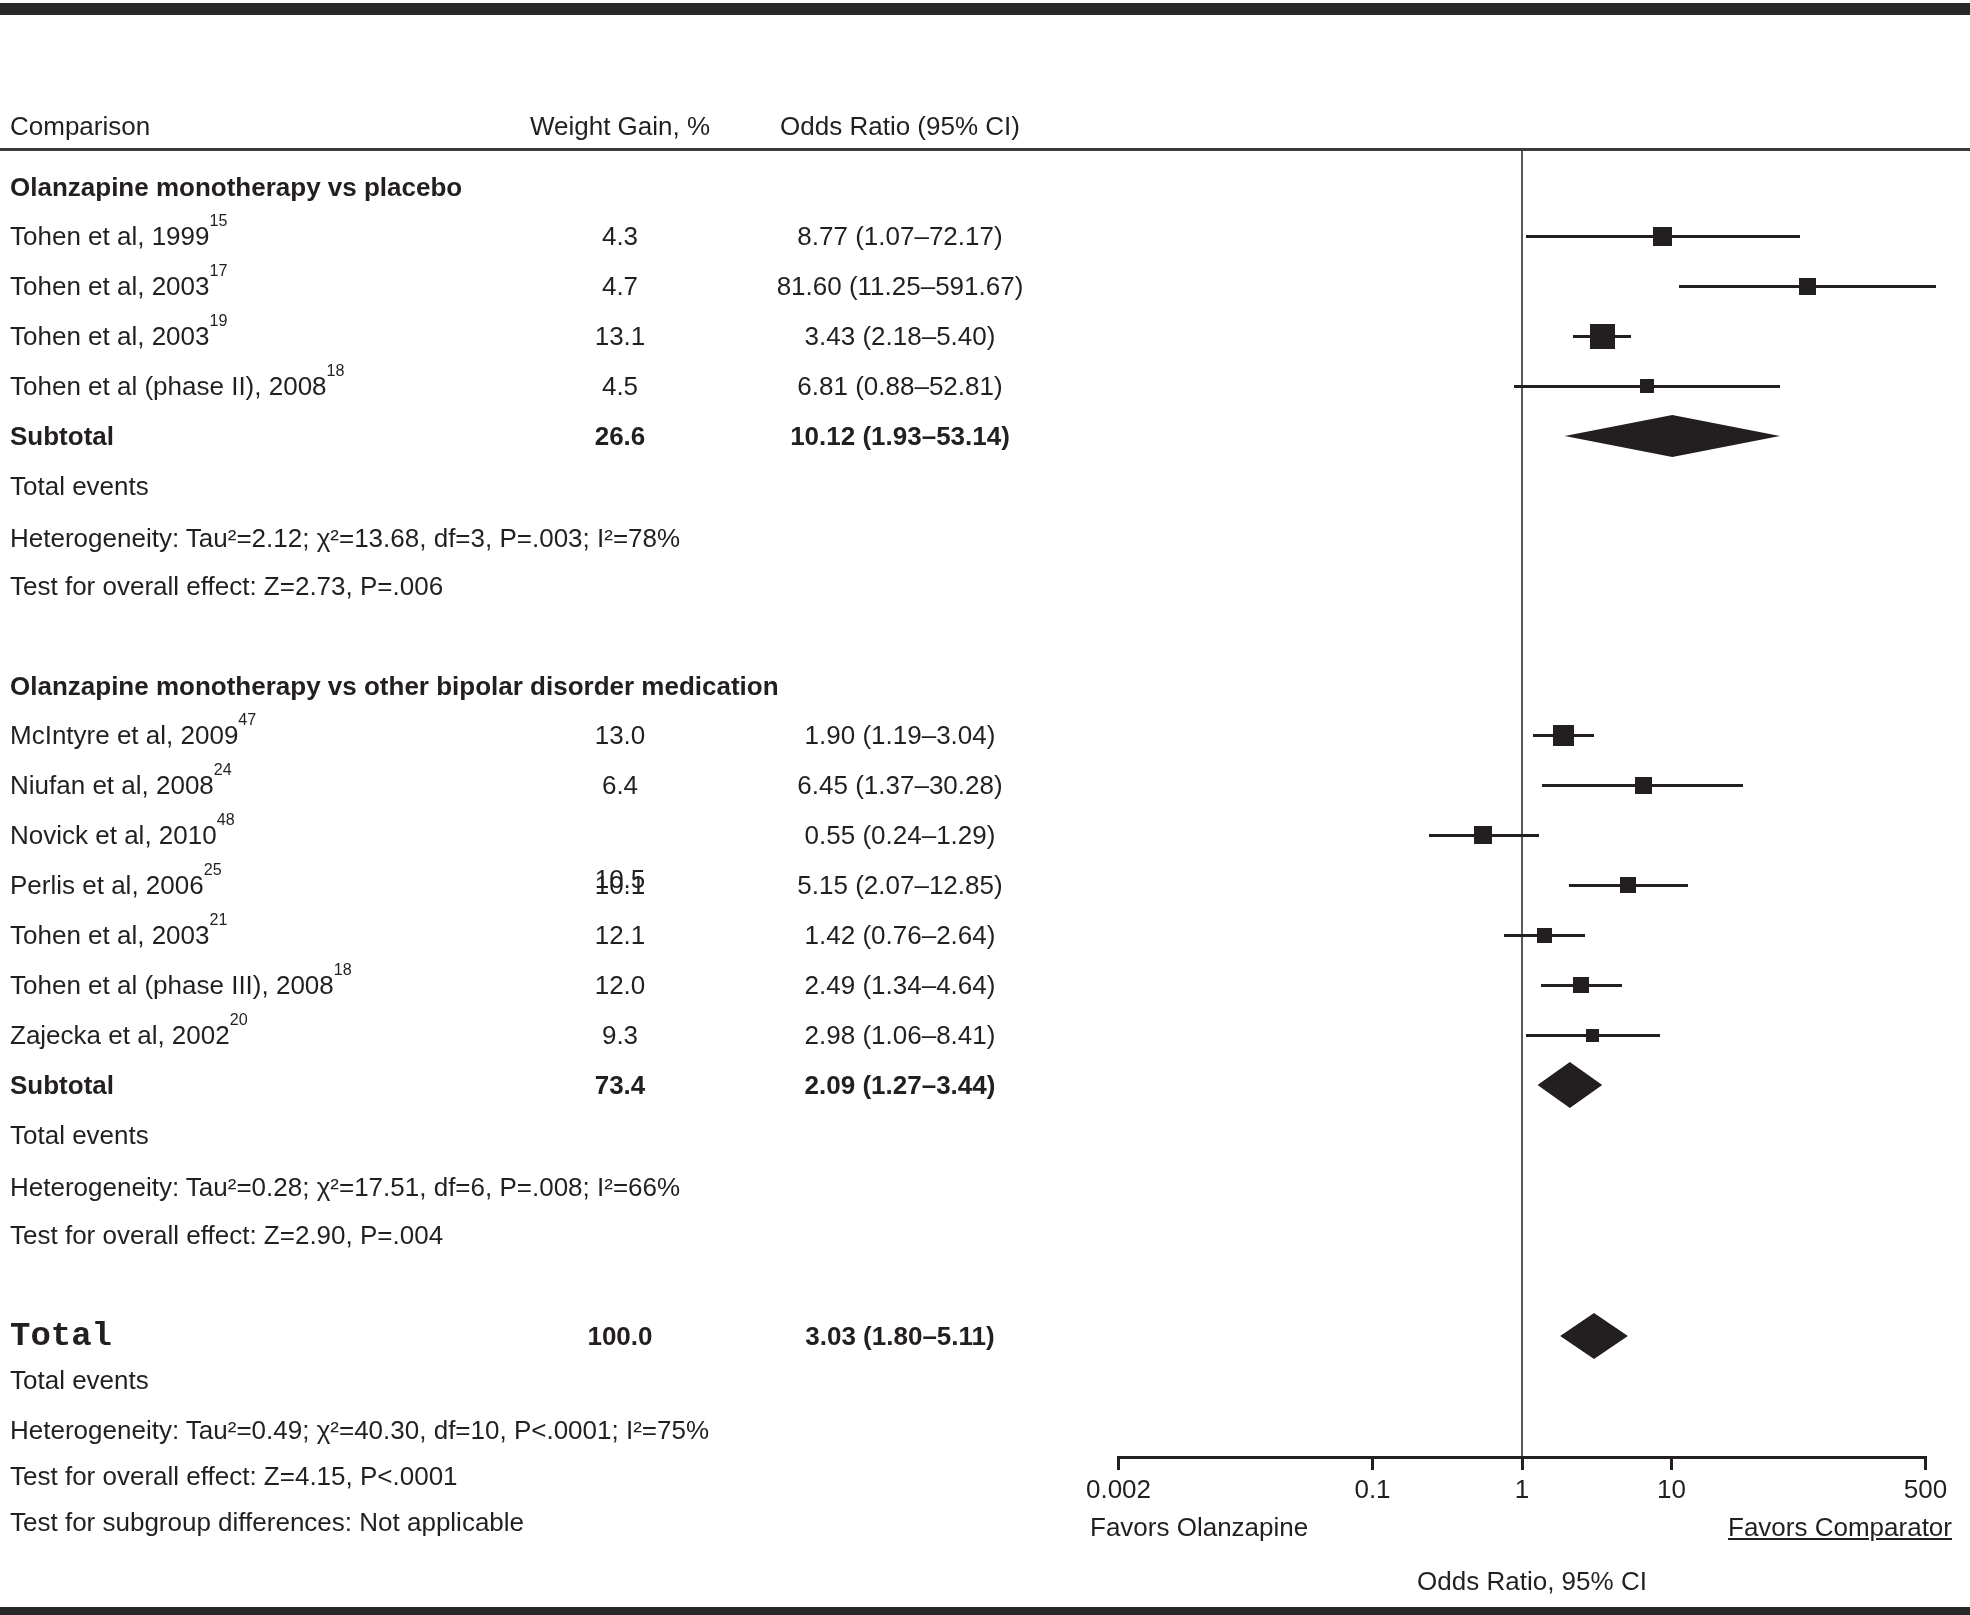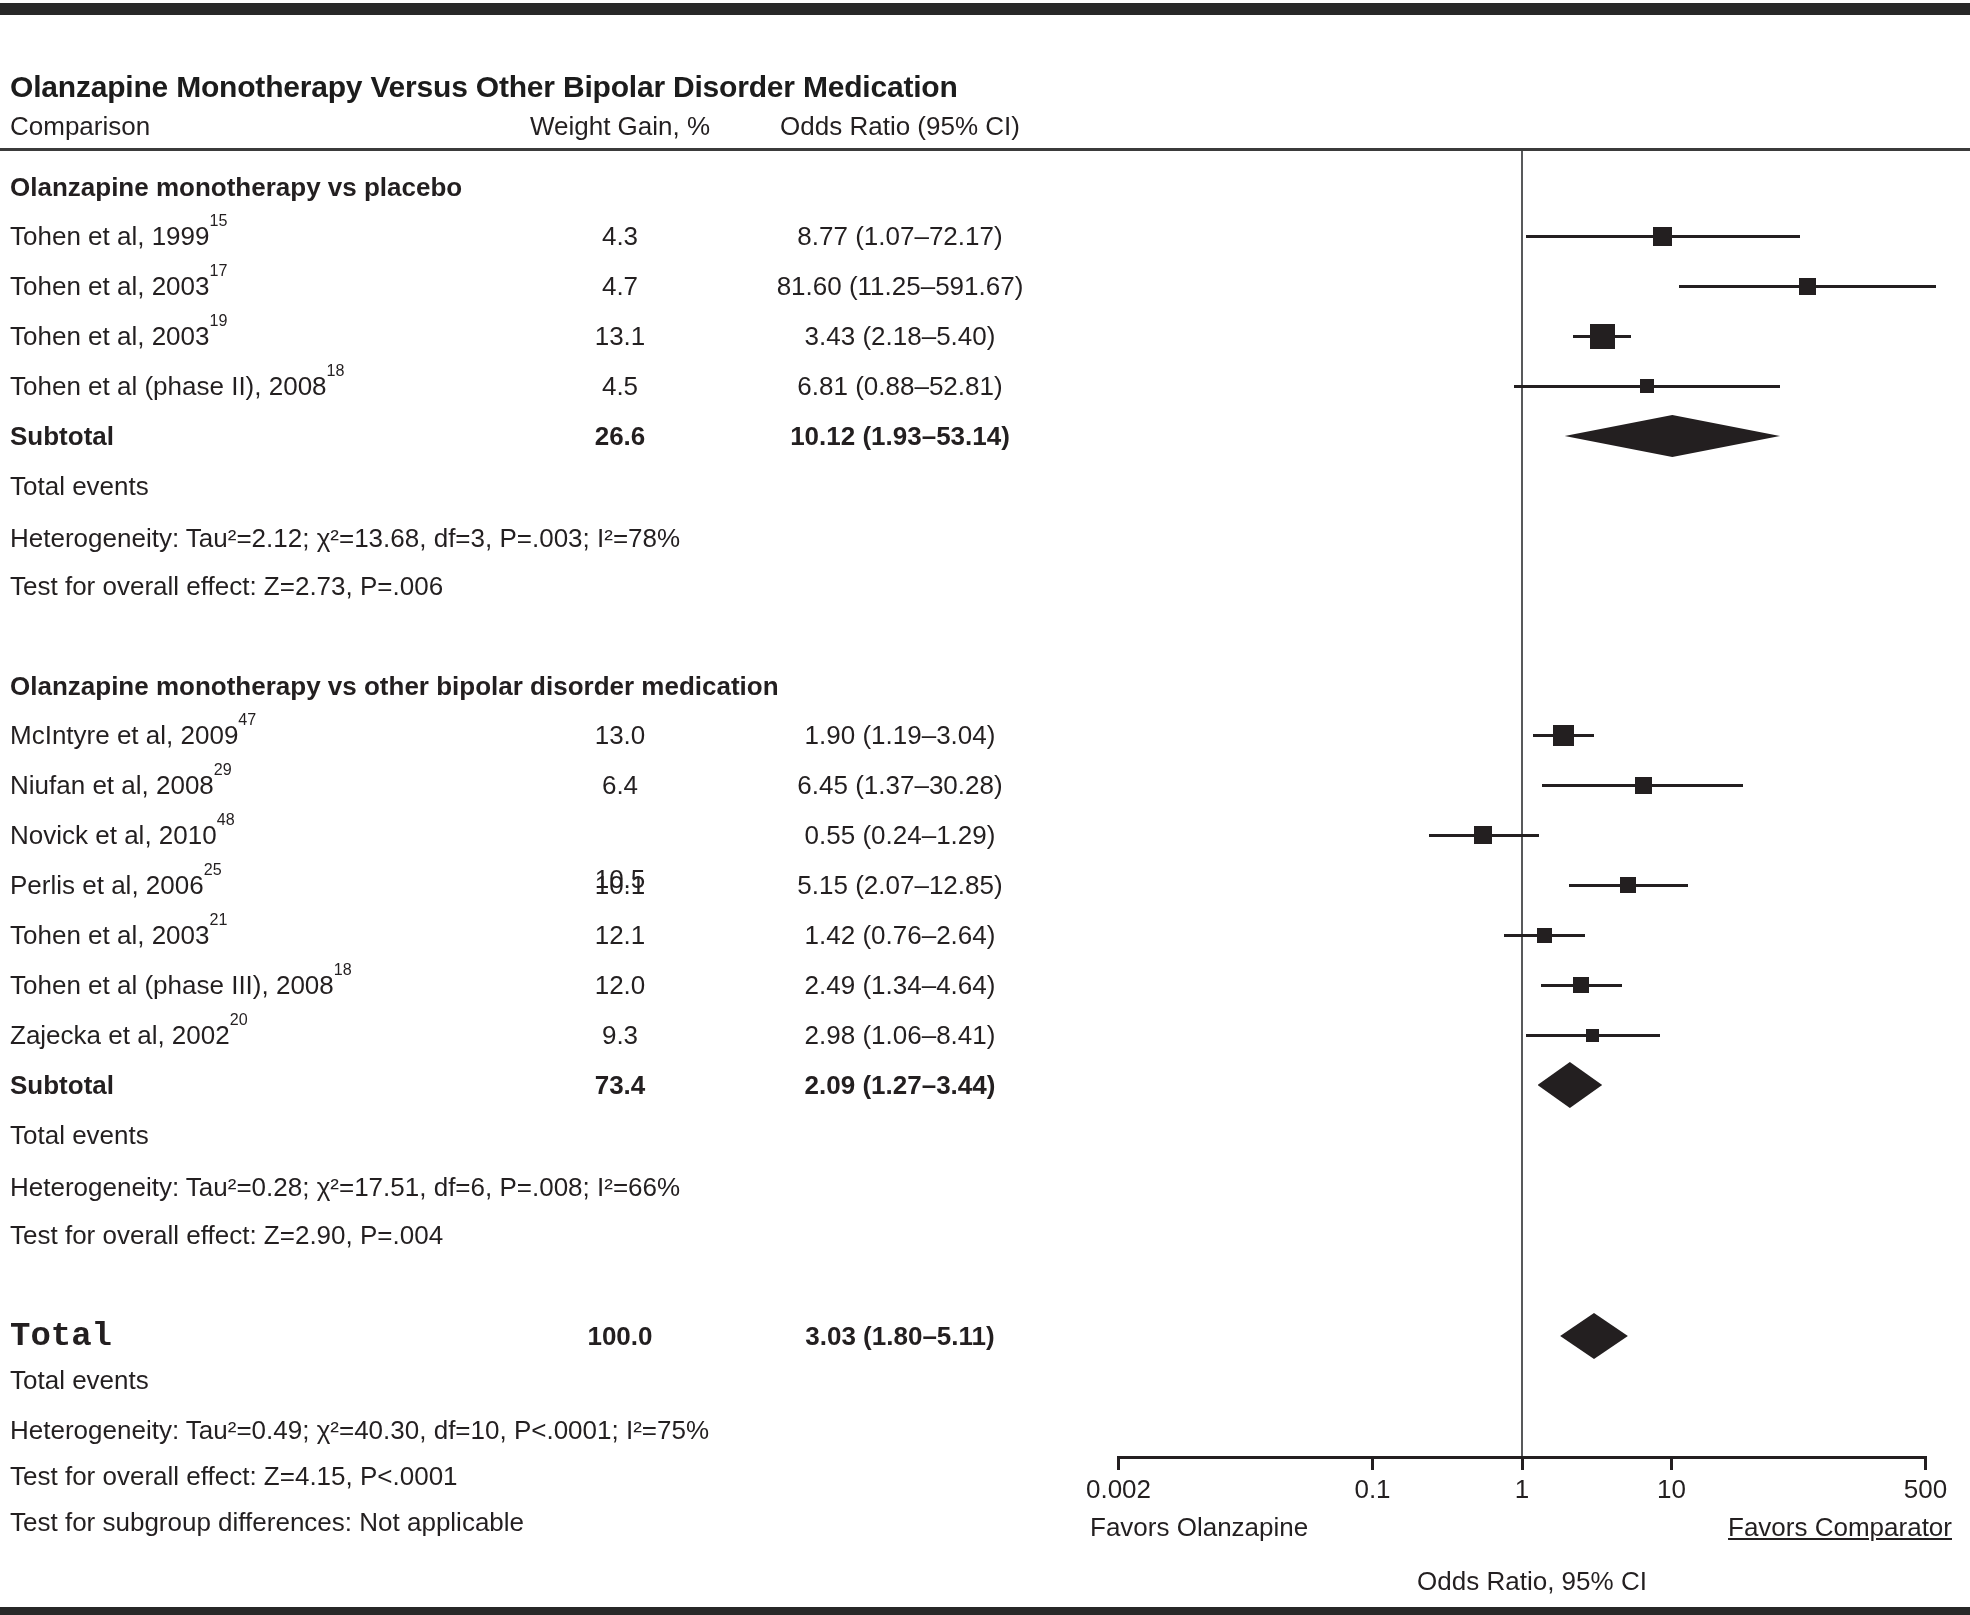--- a/index.html
+++ b/index.html
@@ -14,21 +14,20 @@
   .center{text-align:center;}
   .right{text-align:right;text-decoration:underline;}
   sup{font-size:62%;position:relative;top:-0.55em;line-height:0;}
 </style>
 </head>
 <body>
 
 <div class="canvas">
   <div class="bar" style="top:3px;height:12px;"></div>
 
-  <div class="title" style="top:70px;">Olanzapine Monotherapy Versus Other Bipolar Disorder Medication</div>
 
   <div class="hdr" style="left:10px;top:110px;">Comparison</div>
   <div class="hdr center" style="left:500px;top:110px;width:240px;">Weight Gain, %</div>
   <div class="hdr center" style="left:758px;top:110px;width:284px;">Odds Ratio (95% CI)</div>
 
   <div class="rule" style="top:148px;"></div>
 
   <div class="vline" style="left:1521px;top:151px;width:2px;height:1305px;"></div>
 
   <div id="rows">
@@ -48,21 +47,21 @@
       <div style="position: absolute; top: 420px; left: 10px; height: 32px; line-height: 32px; font-size: 26px; white-space: nowrap; color: rgb(35, 31, 32); font-weight: 700;">Subtotal</div>
       <div style="position: absolute; top: 420px; left: 500px; height: 32px; line-height: 32px; width: 240px; text-align: center; font-size: 26px; white-space: nowrap; color: rgb(35, 31, 32); font-weight: 700;">26.6</div>
       <div style="position: absolute; top: 420px; left: 758px; height: 32px; line-height: 32px; width: 284px; text-align: center; font-size: 26px; white-space: nowrap; color: rgb(35, 31, 32); font-weight: 700;">10.12 (1.93–53.14)</div>
       <div style="position: absolute; top: 470px; left: 10px; height: 32px; line-height: 32px; font-size: 26px; white-space: nowrap; color: rgb(35, 31, 32);">Total events</div>
       <div style="position: absolute; top: 522px; left: 10px; height: 32px; line-height: 32px; font-size: 26px; white-space: nowrap; color: rgb(35, 31, 32);">Heterogeneity: Tau²=2.12; χ²=13.68, df=3, P=.003; I²=78%</div>
       <div style="position: absolute; top: 570px; left: 10px; height: 32px; line-height: 32px; font-size: 26px; white-space: nowrap; color: rgb(35, 31, 32);">Test for overall effect: Z=2.73, P=.006</div>
       <div style="position: absolute; top: 670px; left: 10px; height: 32px; line-height: 32px; font-size: 26px; white-space: nowrap; color: rgb(35, 31, 32); font-weight: 700;">Olanzapine monotherapy vs other bipolar disorder medication</div>
       <div style="position: absolute; top: 719px; left: 10px; height: 32px; line-height: 32px; font-size: 26px; white-space: nowrap; color: rgb(35, 31, 32);">McIntyre et al, 2009<sup>47</sup></div>
       <div style="position: absolute; top: 719px; left: 500px; height: 32px; line-height: 32px; width: 240px; text-align: center; font-size: 26px; white-space: nowrap; color: rgb(35, 31, 32);">13.0</div>
       <div style="position: absolute; top: 719px; left: 758px; height: 32px; line-height: 32px; width: 284px; text-align: center; font-size: 26px; white-space: nowrap; color: rgb(35, 31, 32);">1.90 (1.19–3.04)</div>
-      <div style="position: absolute; top: 769px; left: 10px; height: 32px; line-height: 32px; font-size: 26px; white-space: nowrap; color: rgb(35, 31, 32);">Niufan et al, 2008<sup>29</sup></div>
+      <div style="position: absolute; top: 769px; left: 10px; height: 32px; line-height: 32px; font-size: 26px; white-space: nowrap; color: rgb(35, 31, 32);">Niufan et al, 2008<sup>24</sup></div>
       <div style="position: absolute; top: 769px; left: 500px; height: 32px; line-height: 32px; width: 240px; text-align: center; font-size: 26px; white-space: nowrap; color: rgb(35, 31, 32);">6.4</div>
       <div style="position: absolute; top: 769px; left: 758px; height: 32px; line-height: 32px; width: 284px; text-align: center; font-size: 26px; white-space: nowrap; color: rgb(35, 31, 32);">6.45 (1.37–30.28)</div>
       <div style="position: absolute; top: 819px; left: 10px; height: 32px; line-height: 32px; font-size: 26px; white-space: nowrap; color: rgb(35, 31, 32);">Novick et al, 2010<sup>48</sup></div>
       <div style="position: absolute; top: 819px; left: 500px; height: 32px; line-height: 32px; width: 240px; text-align: center; font-size: 26px; white-space: nowrap; color: rgb(35, 31, 32); margin-top: 44px;">10.5</div>
       <div style="position: absolute; top: 819px; left: 758px; height: 32px; line-height: 32px; width: 284px; text-align: center; font-size: 26px; white-space: nowrap; color: rgb(35, 31, 32);">0.55 (0.24–1.29)</div>
       <div style="position: absolute; top: 869px; left: 10px; height: 32px; line-height: 32px; font-size: 26px; white-space: nowrap; color: rgb(35, 31, 32);">Perlis et al, 2006<sup>25</sup></div>
       <div style="position: absolute; top: 869px; left: 500px; height: 32px; line-height: 32px; width: 240px; text-align: center; font-size: 26px; white-space: nowrap; color: rgb(35, 31, 32);">10.1</div>
       <div style="position: absolute; top: 869px; left: 758px; height: 32px; line-height: 32px; width: 284px; text-align: center; font-size: 26px; white-space: nowrap; color: rgb(35, 31, 32);">5.15 (2.07–12.85)</div>
       <div style="position: absolute; top: 919px; left: 10px; height: 32px; line-height: 32px; font-size: 26px; white-space: nowrap; color: rgb(35, 31, 32);">Tohen et al, 2003<sup>21</sup></div>
       <div style="position: absolute; top: 919px; left: 500px; height: 32px; line-height: 32px; width: 240px; text-align: center; font-size: 26px; white-space: nowrap; color: rgb(35, 31, 32);">12.1</div>

